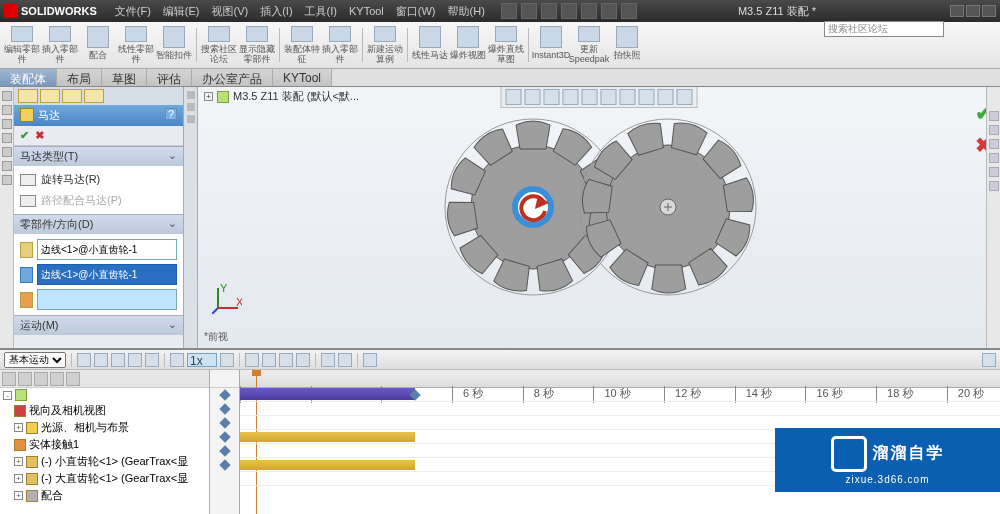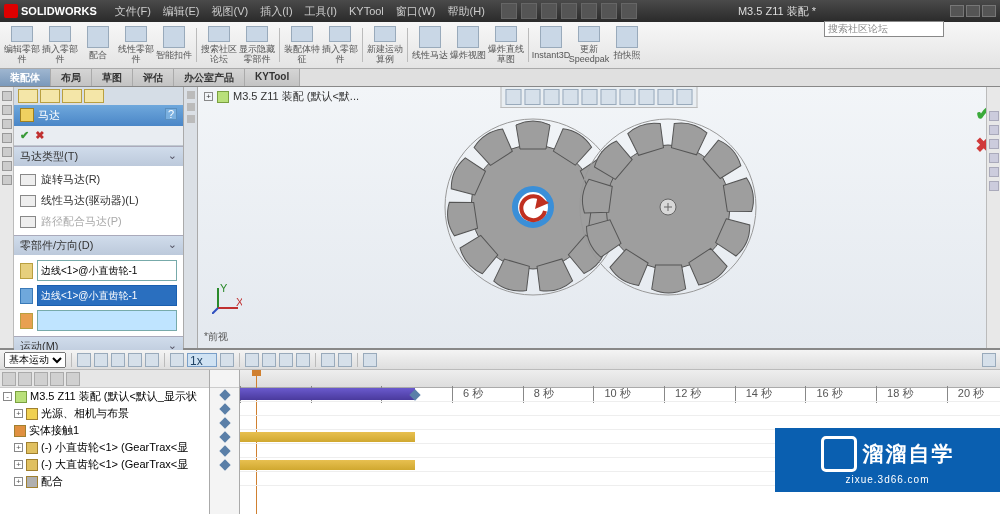--- a/index.html
+++ b/index.html
@@ -19,21 +19,21 @@
 
 
 .ribbon { height: 47px; background: linear-gradient(#f7f7f7, #e4e4e4); border-bottom: 1px solid #aaa; display: flex; padding: 2px 4px; gap: 2px; }
 .rbtn { width: 36px; display: flex; flex-direction: column; align-items: center; justify-content: flex-start; padding: 2px 0; cursor: pointer; }
 .rbtn .ico { width: 22px; height: 22px; background: #c9d7e6; border: 1px solid #9ab; }
 .rbtn .lbl { font-size: 9px; color: #555; text-align: center; line-height: 10px; margin-top: 2px; }
 .rsep { width: 1px; background: #bbb; margin: 4px 2px; }
 
 
 .cmtabs { height: 18px; background: #e0e0e0; display: flex; border-bottom: 1px solid #888; }
-.cmtabs .tab { padding: 2px 10px; background: linear-gradient(#d5d5d5,#c3c3c3); border-right: 1px solid #aaa; font-size: 10px; cursor: pointer; color: #333; font-weight: bold; }
+.cmtabs .tab { padding: 2px 10px; background: linear-gradient(#d5d5d5,#c3c3c3); border-right: 1px solid #aaa; font-size: 12px; cursor: pointer; color: #333; }
 .cmtabs .tab.active { background: linear-gradient(#9fb6d0,#7a99bb); color: #fff; }
 
 
 .main { display: flex; height: 261px; }
 .leftcol { width: 14px; background: #e8e8e8; border-right: 1px solid #bbb; display: flex; flex-direction: column; gap: 4px; padding-top: 4px; align-items: center; }
 .leftcol .i { width: 10px; height: 10px; background: #ccc; border: 1px solid #999; }
 
 .pm { width: 170px; background: #e9edf2; border-right: 1px solid #aaa; display: flex; flex-direction: column; }
 .pm-tabs { height: 18px; background: #d5dde6; display: flex; gap: 2px; padding: 2px 4px; }
 .pm-tabs .pt { width: 20px; height: 14px; background: #f4e6a8; border: 1px solid #b9a040; }
@@ -93,21 +93,21 @@
 .ruler .tick { position: absolute; top: 16px; border-left: 1px solid #888; height: 100%; padding-left: 10px; }
 .track { height: 14px; border-bottom: 1px solid #eee; position: relative; }
 .keybar { position: absolute; top: 0; height: 12px; background: linear-gradient(#6a5acd,#4a3a9d); }
 .clipbar { position: absolute; top: 2px; height: 10px; background: linear-gradient(#e8c050,#d0a830); }
 .ekey { position: absolute; width: 8px; height: 8px; background: #5a7fa8; transform: rotate(45deg); top: 3px; }
 .scrub { position: absolute; top: 0; bottom: 0; width: 1px; background: #d08030; left: 16px; }
 .scrub::before { content:""; position:absolute; top:-1px; left:-4px; width:9px; height:7px; background:#d08030; }
 
 
 .wm { position: absolute; right: 0; bottom: 22px; width: 225px; height: 64px; background: #0a5fb0; color: #fff; display: flex; align-items: center; justify-content: center; flex-direction: column; gap: 2px; }
-.wm .big { font-size: 21px; font-weight: bold; letter-spacing: 2px; display:flex; align-items:center; gap:6px;}
+.wm .big { font-size: 16px; font-weight: bold; letter-spacing: 2px; display:flex; align-items:center; gap:6px;}
 .wm .big::before { content:""; width:30px; height:30px; border:3px solid #fff; border-radius:5px; display:inline-block; position:relative;}
 .wm .small { font-size: 10px; letter-spacing: 1px; }
 
 svg { display: block; }
 </style>
 </head>
 <body>
 
 <div class="titlebar">
   <div class="logo">
@@ -248,24 +248,20 @@
       <span style="color:#c03030;font-weight:bold;">✖</span>
     </div>
     <div class="pm-sect">
         <span>马达类型(T)</span>
         <span class="arrow">⌄</span>
       </div>
     <div class="pm-body">
       <div class="pm-opt">
           <div class="oico"></div>
           <span>旋转马达(R)</span>
-        </div>
-      <div class="pm-opt">
-          <div class="oico"></div>
-          <span>线性马达(驱动器)(L)</span>
         </div>
       <div class="pm-opt dim">
           <div class="oico"></div>
           <span>路径配合马达(P)</span>
         </div>
     </div>
     <div class="pm-sect">
         <span>零部件/方向(D)</span>
         <span class="arrow">⌄</span>
       </div>
@@ -468,21 +464,24 @@
       <div class="ms-tree-tool">
         <span></span>
         <span></span>
         <span></span>
         <span></span>
         <span></span>
       </div>
       <div class="tree-row">
           <span class="exp">-</span>
           <span class="tico" style="background:#b9e07a;border-color:#7aa040;"></span>
-          <span>M3.5 Z11 装配 (默认&lt;默认_显示状</span>
+        </div>
+      <div class="tree-row l1">
+          <span class="tico" style="background:#d04040;"></span>
+          <span>视向及相机视图</span>
         </div>
       <div class="tree-row l1">
           <span class="exp">+</span>
           <span class="tico" style="background:#f0d050;"></span>
           <span>光源、相机与布景</span>
         </div>
       <div class="tree-row l1">
           <span class="tico" style="background:#e09040;"></span>
           <span>实体接触1</span>
         </div>

